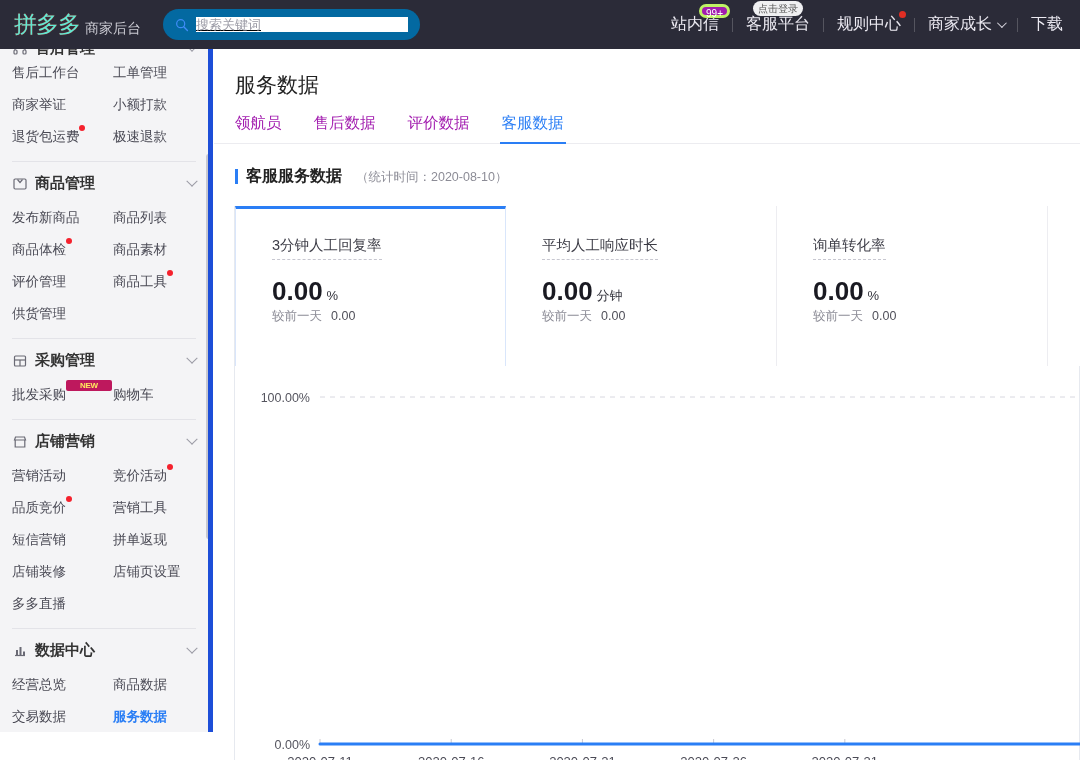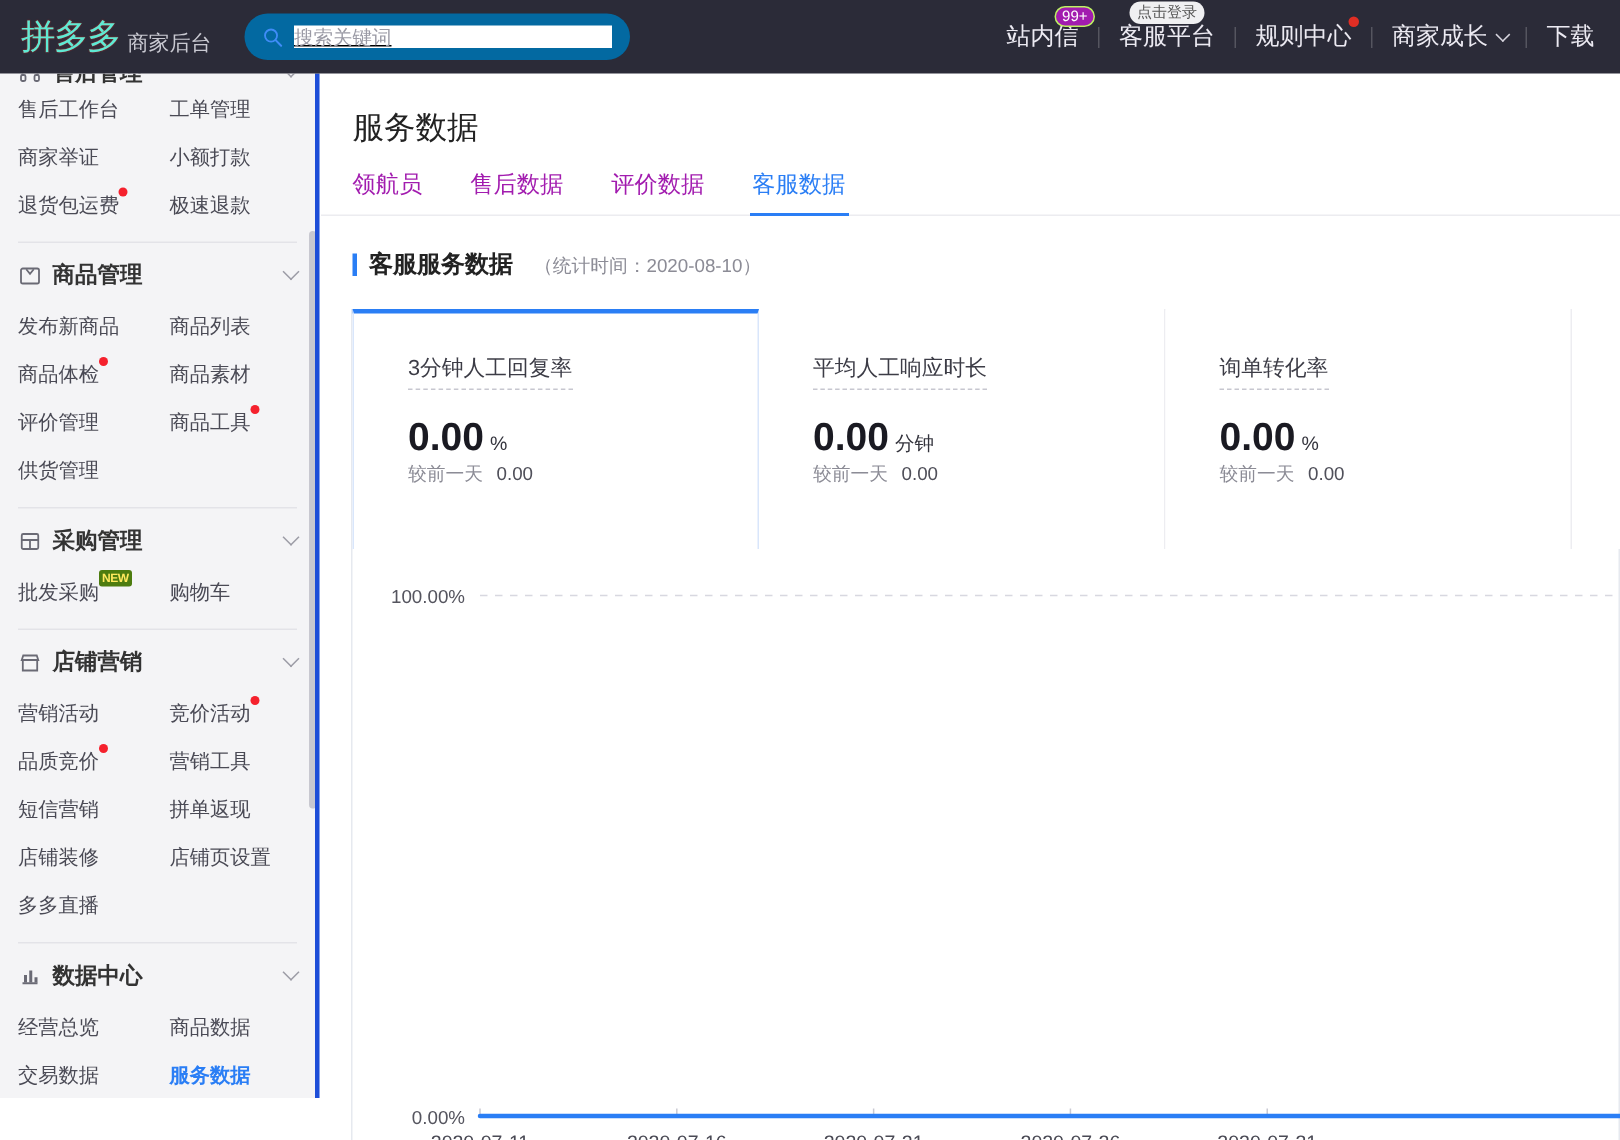--- a/index.html
+++ b/index.html
@@ -48,21 +48,21 @@
   .topnav-item {
     position: relative; color: #eceaf2; font-size: 16px;
     padding: 0 13px; cursor: pointer; white-space: nowrap;
     display: flex; align-items: center; height: 49px;
   }
   .topnav-sep { width: 1px; height: 14px; background: #55555f; }
   .badge-99 {
     position: absolute; top: 4px; right: 2px;
     background: #a21caf; color: #fff; font-size: 10px;
     line-height: 13px; height: 14px; padding: 0 4px;
-    border-radius: 8px; border: 1px solid #bef264;
+    border-radius: 8px; border: 3px solid #bef264;
   }
   .badge-dot {
     position: absolute; top: 11px; right: 8px;
     width: 7px; height: 7px; border-radius: 50%;
     background: #e02e24;
   }
   .tip-bubble {
     position: absolute; top: 1px; left: 50%; transform: translateX(-50%);
     background: #f0f0f2; color: #555; font-size: 10px;
     padding: 1px 5px; border-radius: 8px; white-space: nowrap;
@@ -73,21 +73,21 @@
     width: 7px; height: 7px;
     border-right: 1.4px solid #d6d4dd; border-bottom: 1.4px solid #d6d4dd;
     transform: rotate(45deg) translateY(-2px);
   }
 
   
   .sidebar {
     position: absolute; top: 49px; left: 0;
     width: 213px; height: 683px;
     background: #f4f4f6;
-    border-right: 3px solid #1d4ed8;
+    border-right: 5px solid #1d4ed8;
     overflow: hidden;
   }
   .side-scroll { position: relative; padding-top: 0; }
   .side-group-title {
     display: flex; align-items: center;
     font-size: 15px; font-weight: bold; color: #333;
     padding: 12px 12px 9px 12px;
   }
   .side-group-title .gicon {
     width: 16px; height: 16px; margin-right: 7px; flex: none;
@@ -105,22 +105,22 @@
     position: relative; font-size: 13.5px; color: #4a4a55;
     padding: 7px 0 7px 12px; cursor: pointer; white-space: nowrap;
   }
   .side-link.active { color: #2a7ef5; font-weight: bold; }
   .side-link .dot {
     position: absolute; width: 6px; height: 6px; border-radius: 50%;
     background: #f5212d; top: 4px;
   }
   .side-link .newtag {
     position: absolute; top: 1px;
-    background: #4d7c0f; color: #ffe95e; font-size: 8px;
-    line-height: 9px; padding: 1px 2px; border-radius: 2px;
+    background: #be185d; color: #ffe95e; font-size: 8px;
+    line-height: 9px; padding: 1px 14px; border-radius: 2px;
     font-weight: bold; letter-spacing: -0.3px;
   }
   .side-divider {
     height: 1px; background: #e3e3e8; margin: 8px 12px 0 12px;
   }
   .side-partial {
     height: 8px; overflow: hidden; position: relative;
   }
   .side-scrollbar {
     position: absolute; top: 105px; left: 206px;

